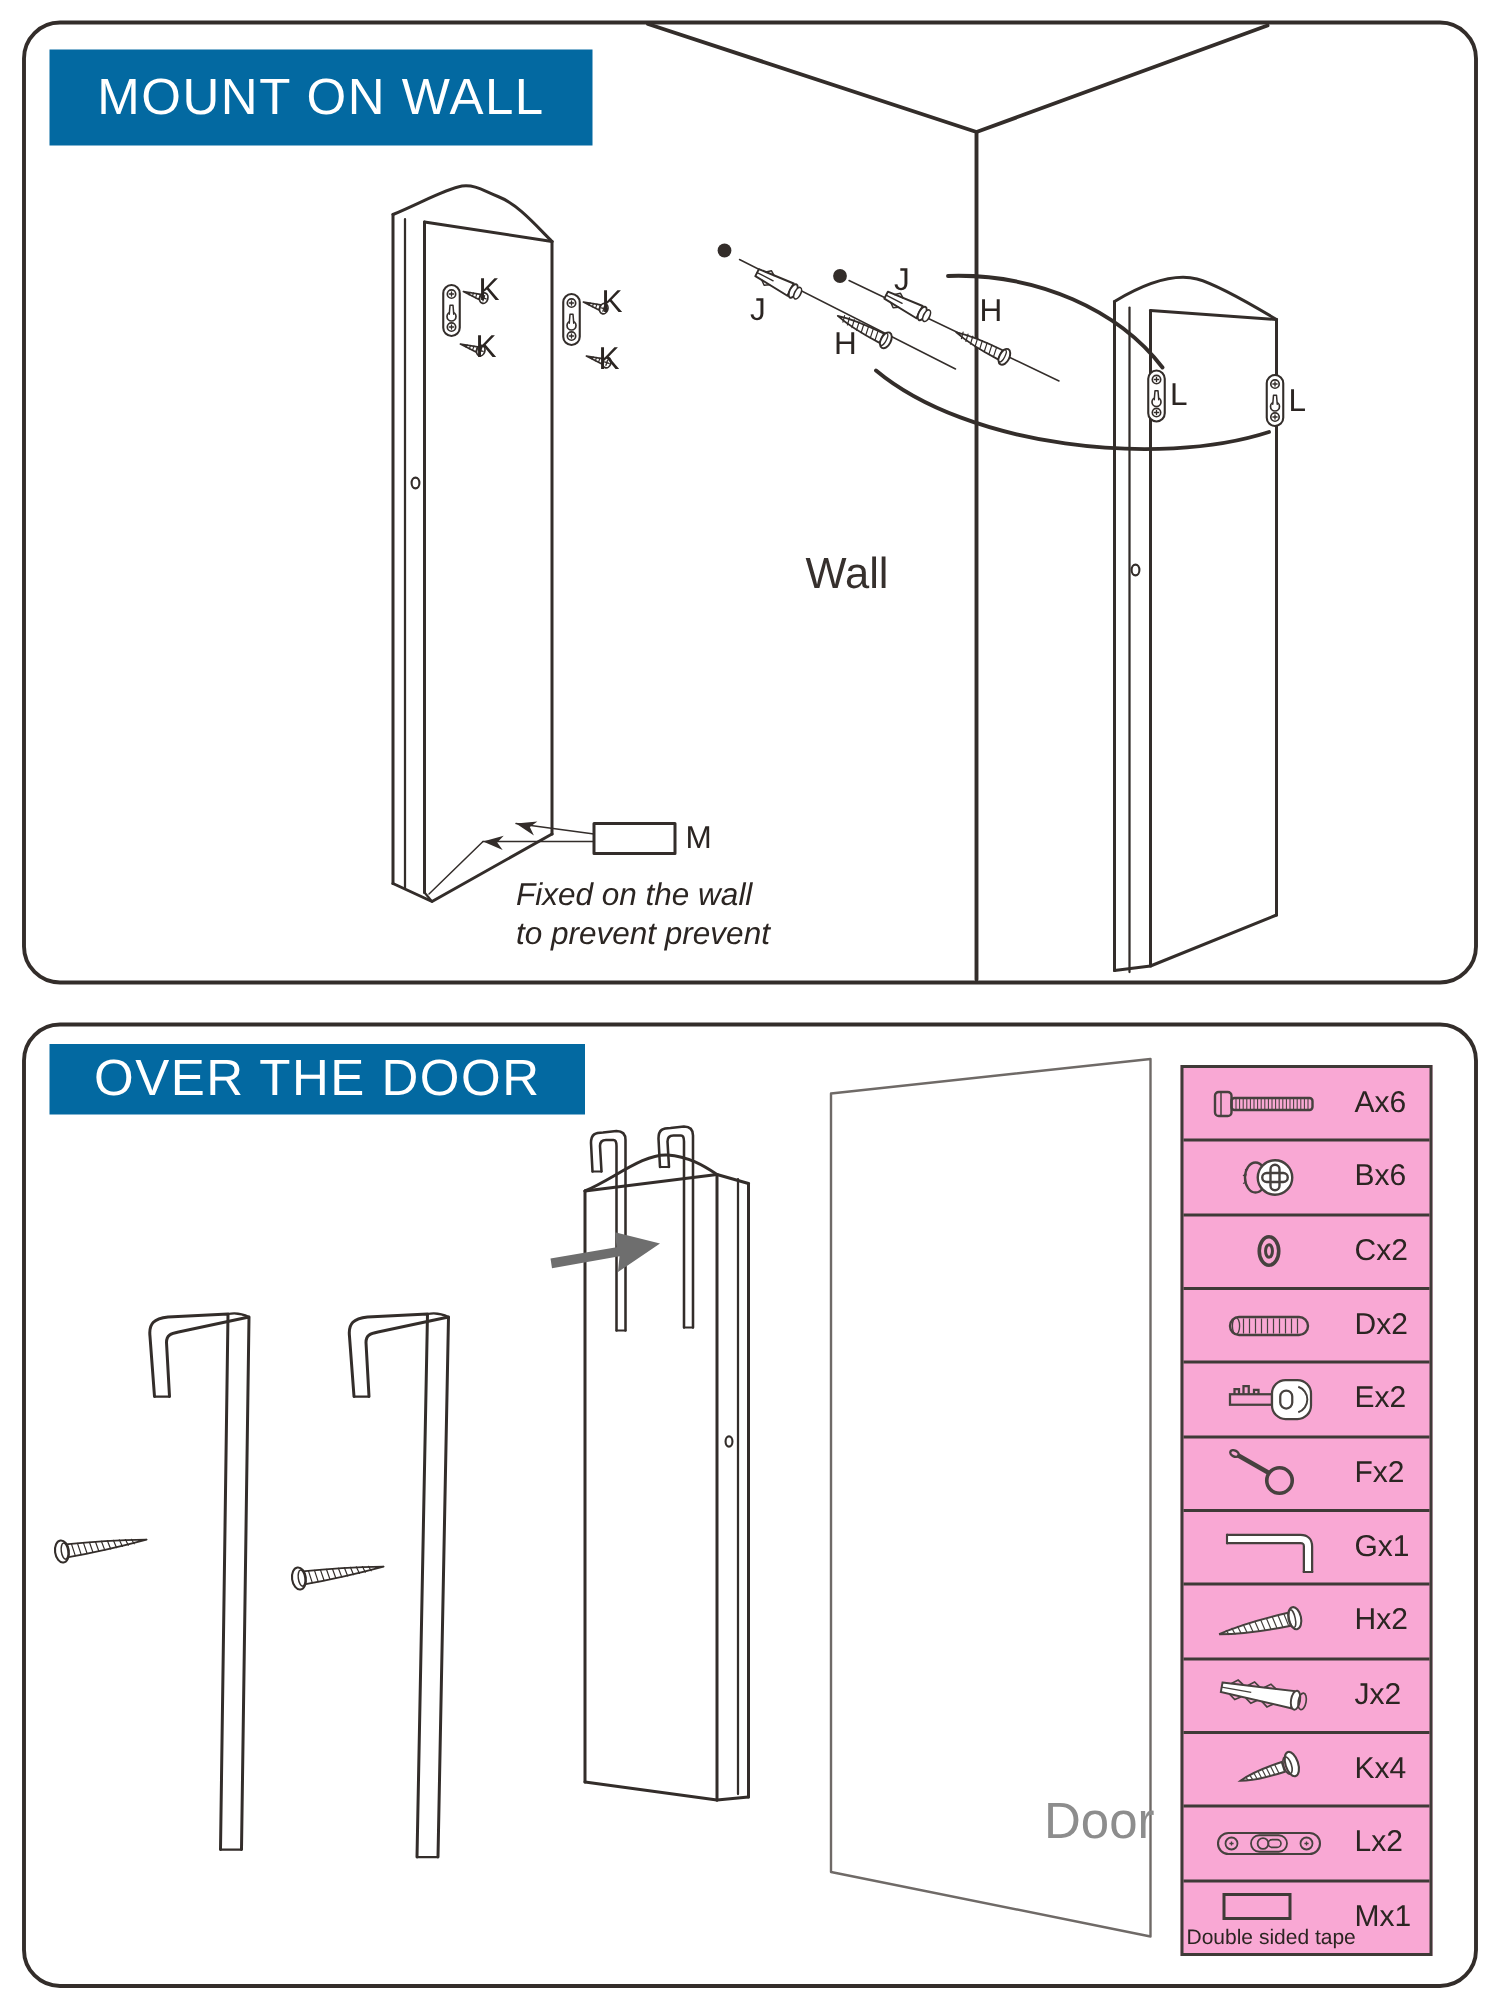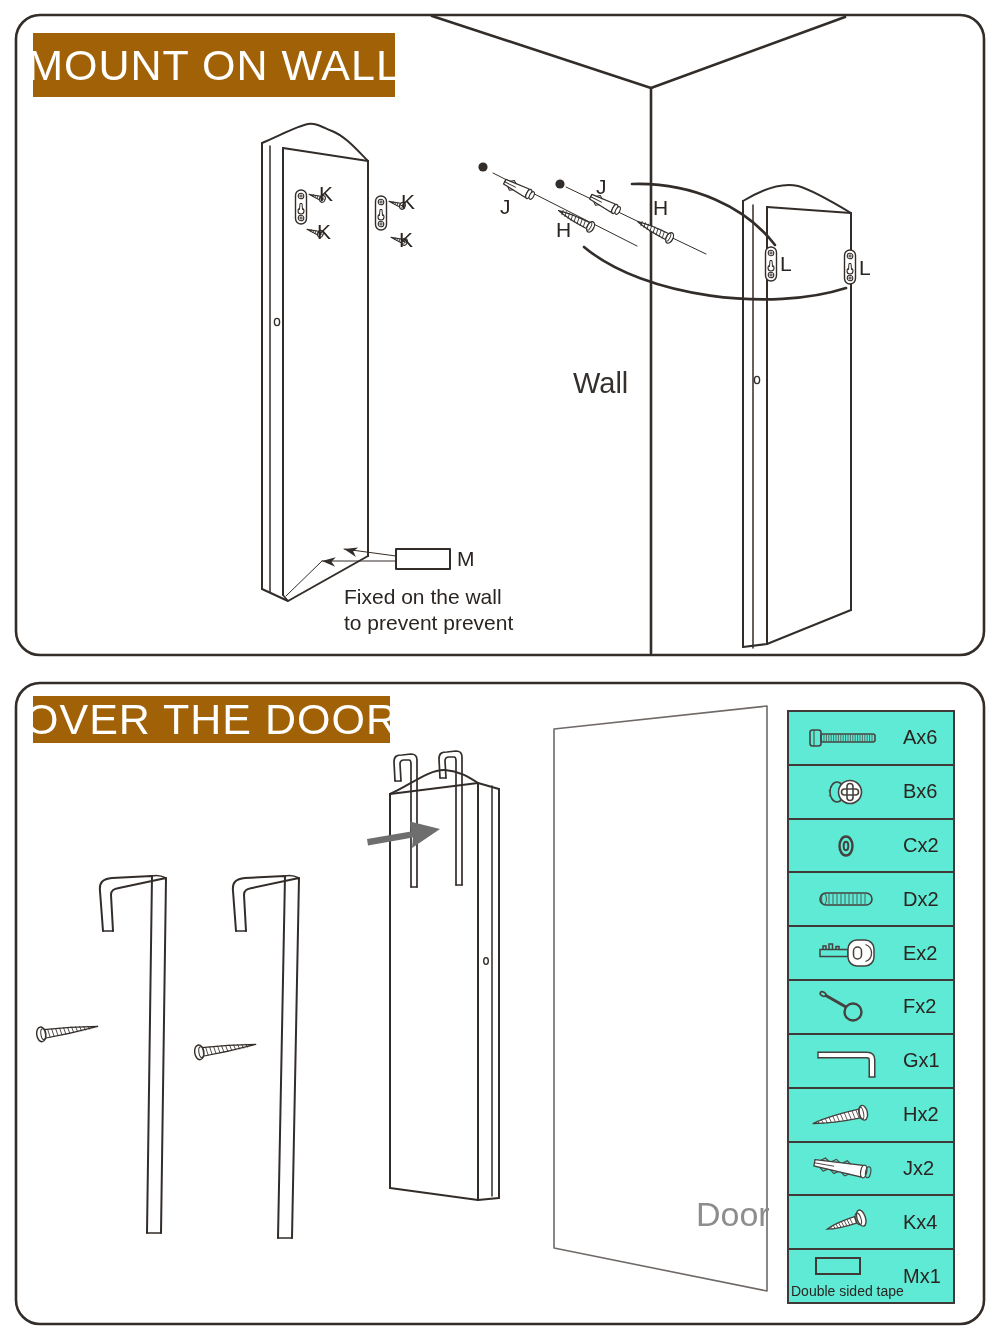--- a/index.html
+++ b/index.html
@@ -1,25 +1,25 @@
 <!DOCTYPE html>
 <html><head>
 <meta charset="utf-8">
 <style>
   html,body{margin:0;padding:0;background:#ffffff;}
   body{position:relative;width:1000px;height:1341px;font-family:"Liberation Sans",sans-serif;overflow:hidden;}
   svg.art-layer{position:absolute;left:0;top:0;}
-  .title-bar{position:absolute;background:#a16207;color:#ffffff;display:flex;align-items:center;justify-content:center;
-    font-size:43px;letter-spacing:1px;white-space:nowrap;}
+  .title-bar{position:absolute;background:#0369a1;color:#ffffff;display:flex;align-items:center;justify-content:center;
+    font-size:34px;letter-spacing:1px;white-space:nowrap;}
   .lbl{position:absolute;color:#2b2522;font-size:21px;line-height:1;white-space:nowrap;}
   .lbl-wall{font-size:29px;color:#36302d;}
   .lbl-door{font-size:34px;color:#8d8d8d;}
   .note{position:absolute;color:#2b2522;font-size:21px;line-height:1.22;white-space:nowrap;}
   .parts-table{position:absolute;left:787px;top:710px;width:168px;height:594px;border:2px solid #3f3a37;
-    box-sizing:border-box;display:flex;flex-direction:column;background:#5eead4;}
+    box-sizing:border-box;display:flex;flex-direction:column;background:#f9a8d4;}
   .prow{flex:1;display:flex;align-items:center;border-bottom:2px solid #3f3a37;min-height:0;}
   .prow:last-child{border-bottom:none;}
   .picon{flex:1;display:flex;align-items:center;justify-content:center;height:100%;min-width:0;}
   .plabel{width:50px;font-size:20px;color:#2b2522;flex:none;}
   .tape-col{flex:1;position:relative;height:100%;padding-left:40px;}
   .tape-rect{position:absolute;left:26px;top:7px;width:42px;height:14px;border:2px solid #3f3a37;}
   .tape-caption{position:absolute;left:2px;bottom:3px;font-size:14px;color:#2b2522;white-space:nowrap;}
   .picon svg{display:block;}
 </style>
 </head>
@@ -192,22 +192,22 @@
 <span class="lbl" style="left:317px;top:221px;">K</span>
 <span class="lbl" style="left:401px;top:191px;">K</span>
 <span class="lbl" style="left:399px;top:229px;">K</span>
 <span class="lbl" style="left:500px;top:196px;">J</span>
 <span class="lbl" style="left:596px;top:176px;">J</span>
 <span class="lbl" style="left:556px;top:219px;">H</span>
 <span class="lbl" style="left:653px;top:197px;">H</span>
 <span class="lbl" style="left:780px;top:253px;">L</span>
 <span class="lbl" style="left:859px;top:257px;">L</span>
 <span class="lbl" style="left:457px;top:548px;">M</span>
-<span class="lbl lbl-wall" style="left:537px;top:369px;margin-left:36px;">Wall</span>
-<div class="note" style="left:344px;top:584px;">
+<span class="lbl lbl-wall" style="left:537px;top:369px;">Wall</span>
+<div class="note" style="left:344px;top:584px;font-style:italic;">
   <div>Fixed on the wall</div>
   <div>to prevent prevent</div>
 </div>
 <span class="lbl lbl-door" style="left:696px;top:1197px;">Door</span>
 
 <div class="parts-table">
 
   <div class="prow">
     <span class="picon">
       <svg width="108" height="40" viewBox="0 0 108 40" stroke="#46413e" fill="none" stroke-width="1.6">
@@ -325,20 +325,35 @@
           <path d="M-20,0 C-12,-2.6 0,-3.4 10,-3.4 L10,3.4 C0,3.4 -12,2.6 -20,0 Z" fill="#ffffff"></path>
           <path d="M-16,-1.4 L-15,1.4 M-13,-2 L-12,2 M-10,-2.5 L-9,2.5 M-7,-2.8 L-6,2.8 M-4,-3 L-3,3 M-1,-3.2 L0,3.2 M2,-3.3 L3,3.3 M5,-3.3 L6,3.3" stroke-width="0.8"></path>
           <ellipse cx="16" cy="0" rx="4.2" ry="8.4" fill="#ffffff" stroke-width="1.4"></ellipse>
           <ellipse cx="13" cy="0" rx="2.6" ry="6" stroke-width="1.1"></ellipse>
         </g>
       </svg>
     </span>
     <span class="plabel">Kx4</span>
   </div>
 
+  <div class="prow">
+    <span class="picon">
+      <svg width="108" height="40" viewBox="0 0 108 40" stroke="#46413e" fill="none" stroke-width="1.4">
+        <rect x="20" y="13" width="68" height="14" rx="7"></rect>
+        <circle cx="29" cy="20" r="4" stroke-width="1.2"></circle>
+          <path d="M27.6,20 H30.4 M29,18.6 V21.4" stroke-width="0.9"></path>
+        <circle cx="79" cy="20" r="4" stroke-width="1.2"></circle>
+          <path d="M77.6,20 H80.4 M79,18.6 V21.4" stroke-width="0.9"></path>
+        <rect x="42" y="14.5" width="24" height="11" rx="5.5" stroke-width="1.2"></rect>
+        <circle cx="50" cy="20" r="3.6" stroke-width="1.2"></circle>
+        <rect x="53.5" y="17.4" width="8.5" height="5.2" rx="2.6" stroke-width="1.1"></rect>
+      </svg>
+    </span>
+    <span class="plabel">Lx2</span>
+  </div>
 
   <div class="prow">
     <span class="picon tape-col">
       <span class="tape-rect"></span>
       <span class="tape-caption">Double sided tape</span>
     </span>
     <span class="plabel">Mx1</span>
   </div>
 
 </div>

